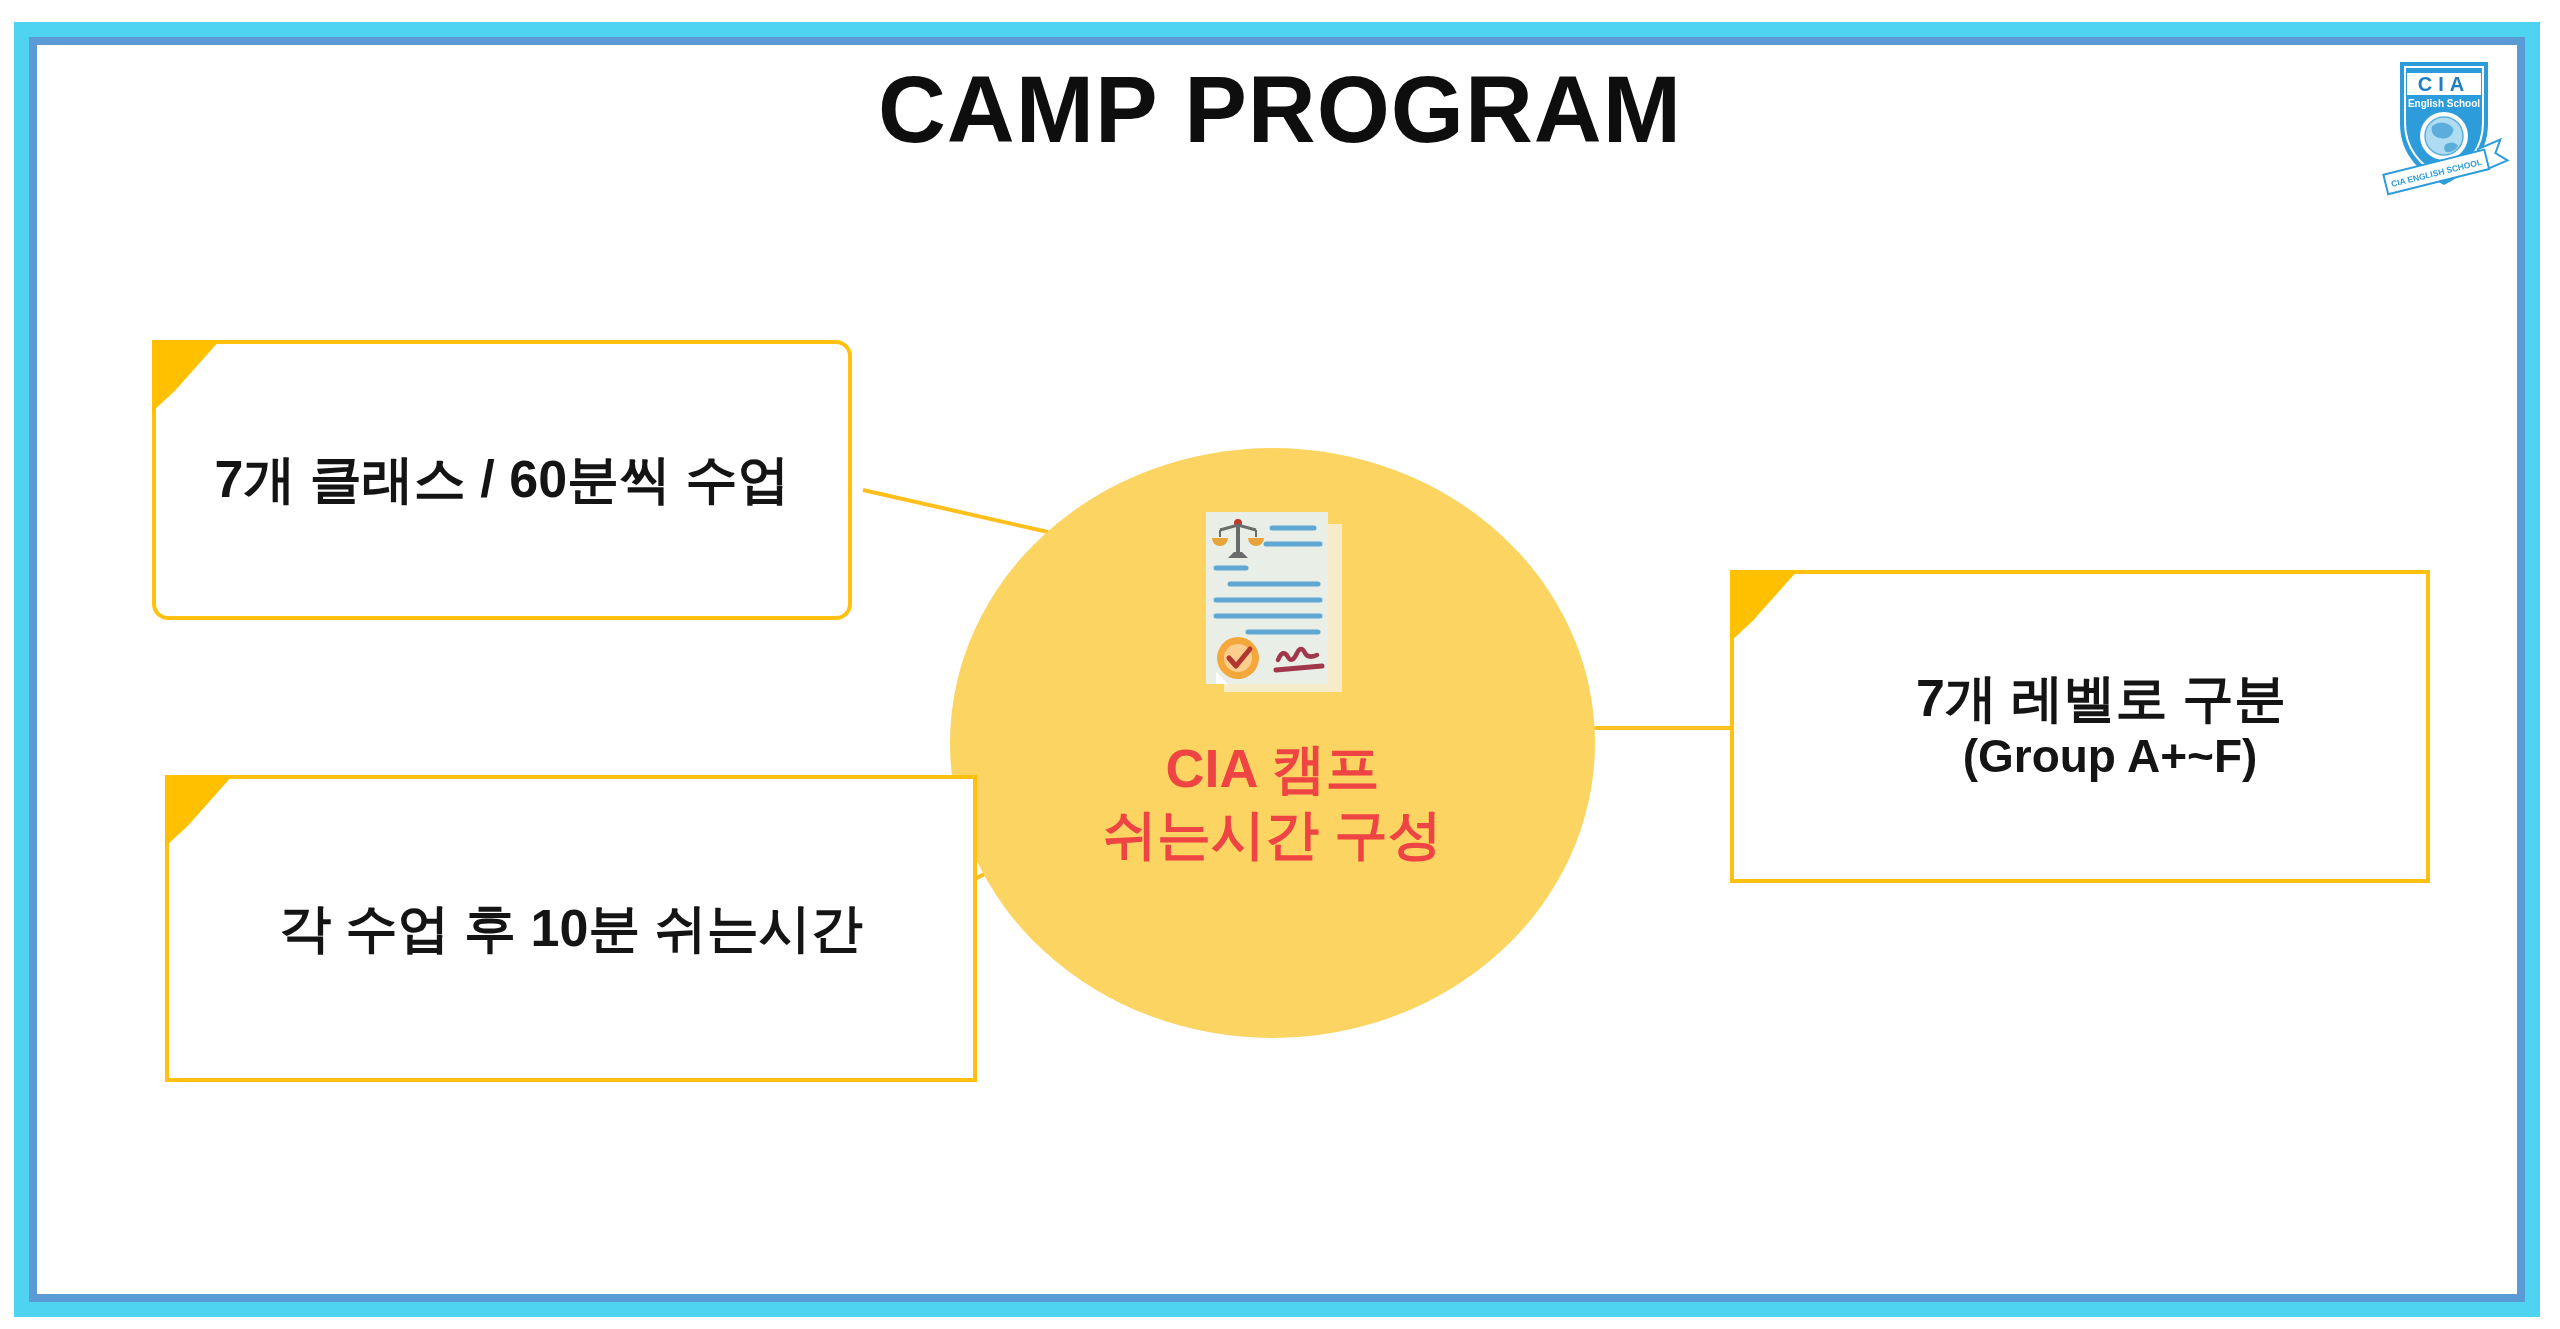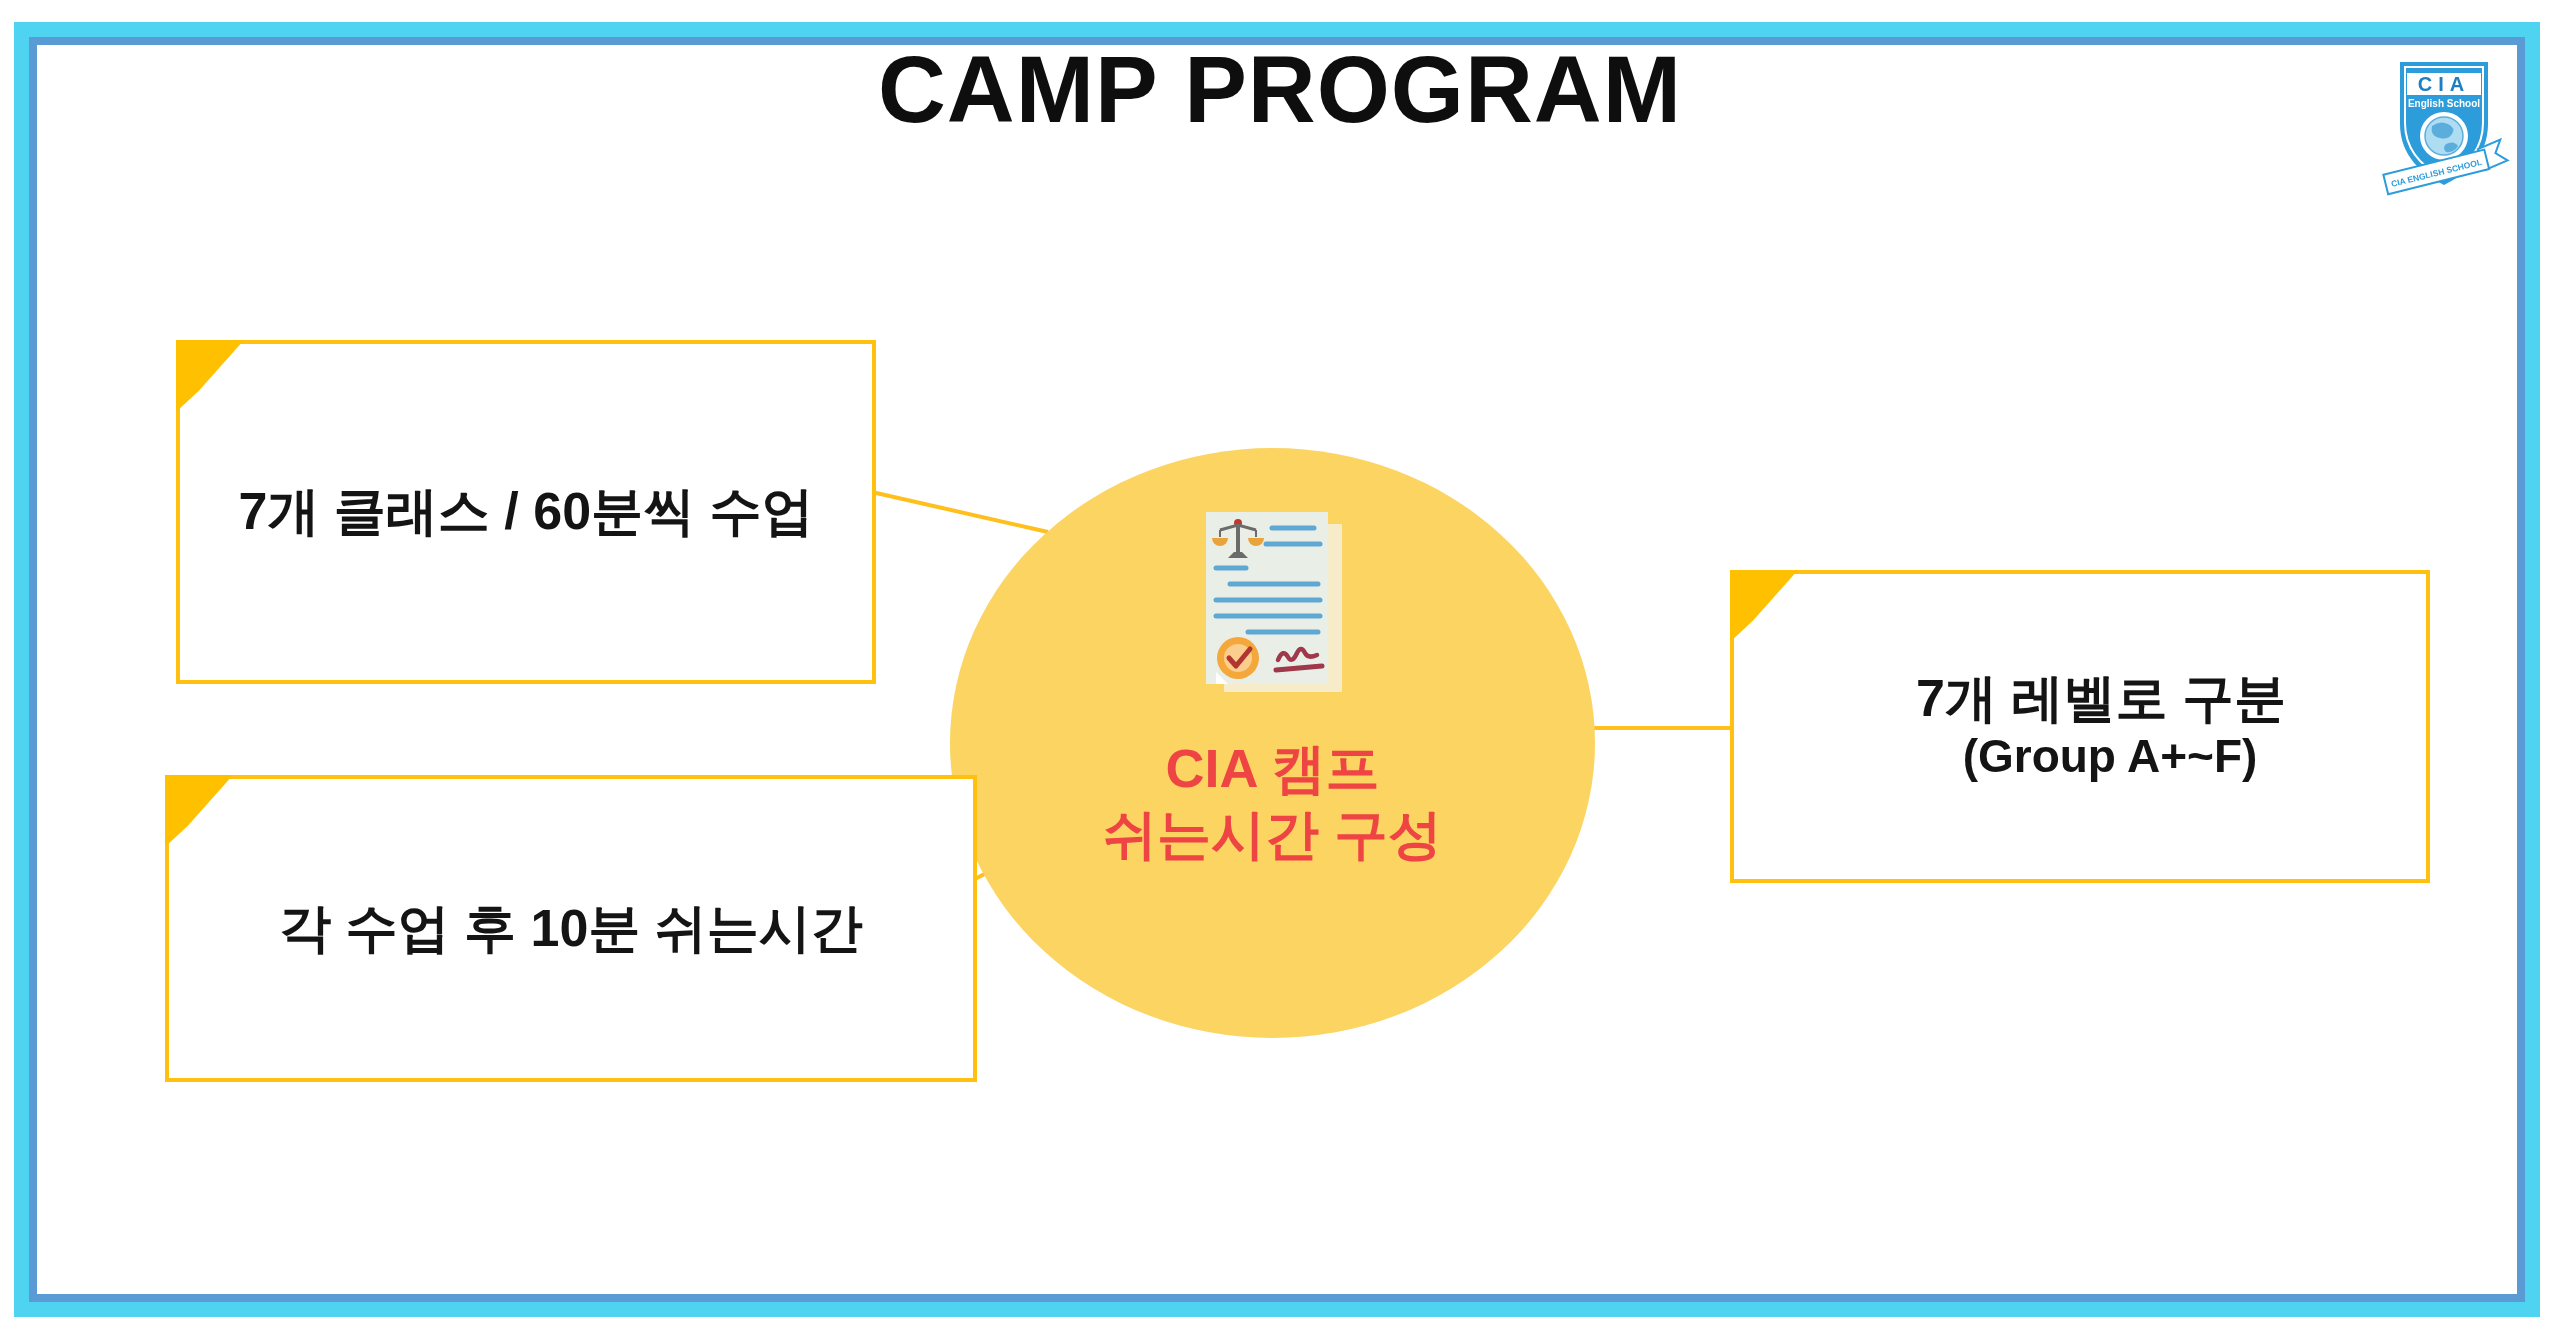--- a/index.html
+++ b/index.html
@@ -8,21 +8,21 @@
     font-family:"Liberation Sans","DejaVu Sans",sans-serif;
   }
   .frame{
     position:absolute;left:14px;top:22px;width:2526px;height:1295px;
     border:15px solid #4ed3f0;box-sizing:border-box;
   }
   .frame-inner{
     width:100%;height:100%;border:8px solid #5b9bd5;box-sizing:border-box;background:transparent;
   }
   .title{
-    position:absolute;top:36px;left:0;width:100%;text-align:center;
+    position:absolute;top:56px;left:0;width:100%;text-align:center;
     font-size:94px;font-weight:800;color:#0e0e0e;letter-spacing:1px;margin:0;
   }
   .node-box{
     position:absolute;background:#ffffff;border:4px solid #ffc010;box-sizing:border-box;
     display:flex;flex-direction:column;align-items:center;justify-content:center;
   }
   .fold{
     position:absolute;top:-4px;left:-4px;width:68px;height:72px;background:#ffc000;
     clip-path:polygon(0 0,100% 0,34% 70%,0 100%);
   }
@@ -117,21 +117,21 @@
       <path d="M80,150 q5,-12 10,-3 q4,7 9,-4 q4,-8 8,0 q3,6 12,2" stroke-width="4.5"></path>
       <path d="M78,160 l46,-4" stroke-width="5"></path>
     </g>
   </svg>
 
   <div class="hub-text">
     <div>CIA 캠프</div>
     <div>쉬는시간 구성</div>
   </div>
 
-  <div class="node-box" style="left:176px;top:340px;width:700px;height:344px;">
+  <div class="node-box" style="left:152px;top:340px;width:700px;height:280px;border-radius:16px;">
     <div class="fold"></div>
     <div class="node-label">7개 클래스 / 60분씩 수업</div>
   </div>
 
   <div class="node-box" style="left:165px;top:775px;width:812px;height:307px;">
     <div class="fold"></div>
     <div class="node-label">각 수업 후 10분 쉬는시간</div>
   </div>
 
   <div class="node-box" style="left:1730px;top:570px;width:700px;height:313px;padding-left:42px;">

